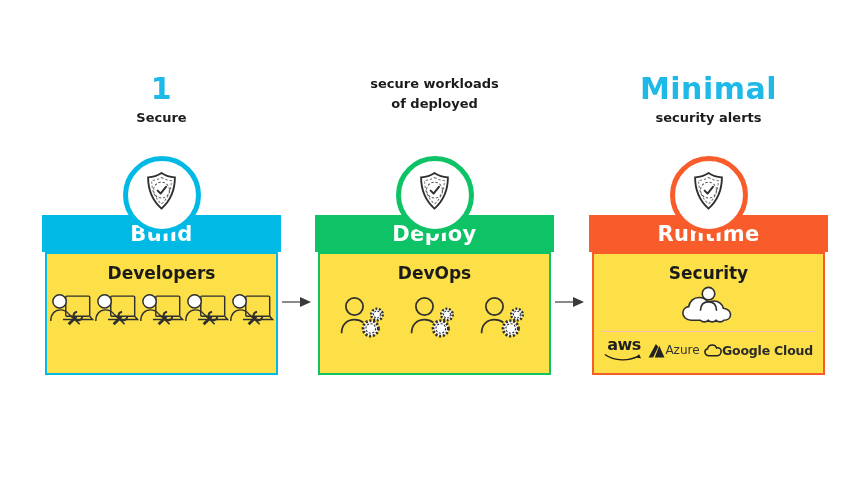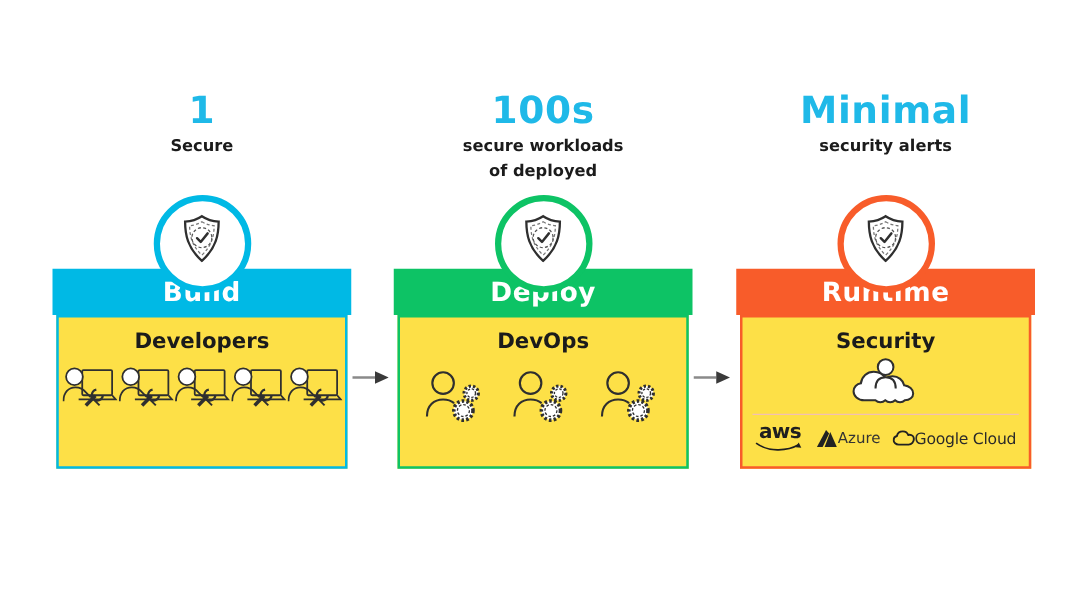--- a/index.html
+++ b/index.html
@@ -36,21 +36,21 @@
   .icon-row.dev{gap:1px;}
   .icon-row.ops{gap:20px;margin-top:10px;}
   .icon-row.sec{margin-top:1px;}
 
   .divider{border:0;border-top:1px solid #f2c0b4;margin:4px 8px 0 8px;}
   .providers{display:flex;align-items:center;justify-content:space-between;padding:5px 10px 0 10px;}
   .logo{display:flex;align-items:center;gap:0;color:#2a2a2a;}
   .aws-logo{display:flex;flex-direction:column;align-items:center;line-height:1;}
   .aws-text{font-size:16px;font-weight:bold;letter-spacing:-.5px;color:#1f1f1f;}
   .azure-text{font-size:12px;color:#333;}
-  .gc-text{font-size:12.5px;font-weight:normal;color:#2a2a2a;letter-spacing:-.2px;}
+  .gc-text{font-size:12.5px;font-weight:bold;color:#2a2a2a;letter-spacing:-.2px;}
 
   .arrow{position:absolute;top:295px;width:30px;height:14px;}
   .arrow.a1{left:281px;}
   .arrow.a2{left:554px;}
 </style>
 </head>
 <body>
 
 <div class="canvas" style="--stat: #1FB9E8;">
 
@@ -134,21 +134,20 @@
     </div>
   </div>
 
   <svg class="arrow a1" viewBox="0 0 30 14">
       <line x1="1" y1="7" x2="19" y2="7" stroke="#8A8A8A" stroke-width="2"></line>
       <polygon points="19,2 30,7 19,12" fill="#3A3A3A"></polygon>
     </svg>
 
   <div class="stage deploy" style="--accent: #0DC365;">
     <div class="stat">
-      <div class="stat-num">100s</div>
       <div class="stat-cap">
         <div>secure workloads</div>
         <div>of deployed</div>
       </div>
     </div>
     <div class="badge">
       <svg viewBox="0 0 40 44" width="37" height="41">
         <path d="M20 2 C24.5 5 29.5 6.4 34.5 6.7 C34.5 17.5 32.5 29.5 20 40.5 C7.5 29.5 5.5 17.5 5.5 6.7 C10.5 6.4 15.5 5 20 2 Z" fill="#fff" stroke="#2F2F2F" stroke-width="2"></path>
         <path d="M20 6.8 C23.4 8.8 27 9.9 30.6 10.2 C30.5 18.6 28.9 27.1 20 35.6 C11.1 27.1 9.5 18.6 9.4 10.2 C13 9.9 16.6 8.8 20 6.8 Z" fill="none" stroke="#777" stroke-width="1.1" stroke-dasharray="2.6 2"></path>
         <circle cx="20" cy="20.5" r="8.6" fill="none" stroke="#555" stroke-width="1.1" stroke-dasharray="2.6 2"></circle>

